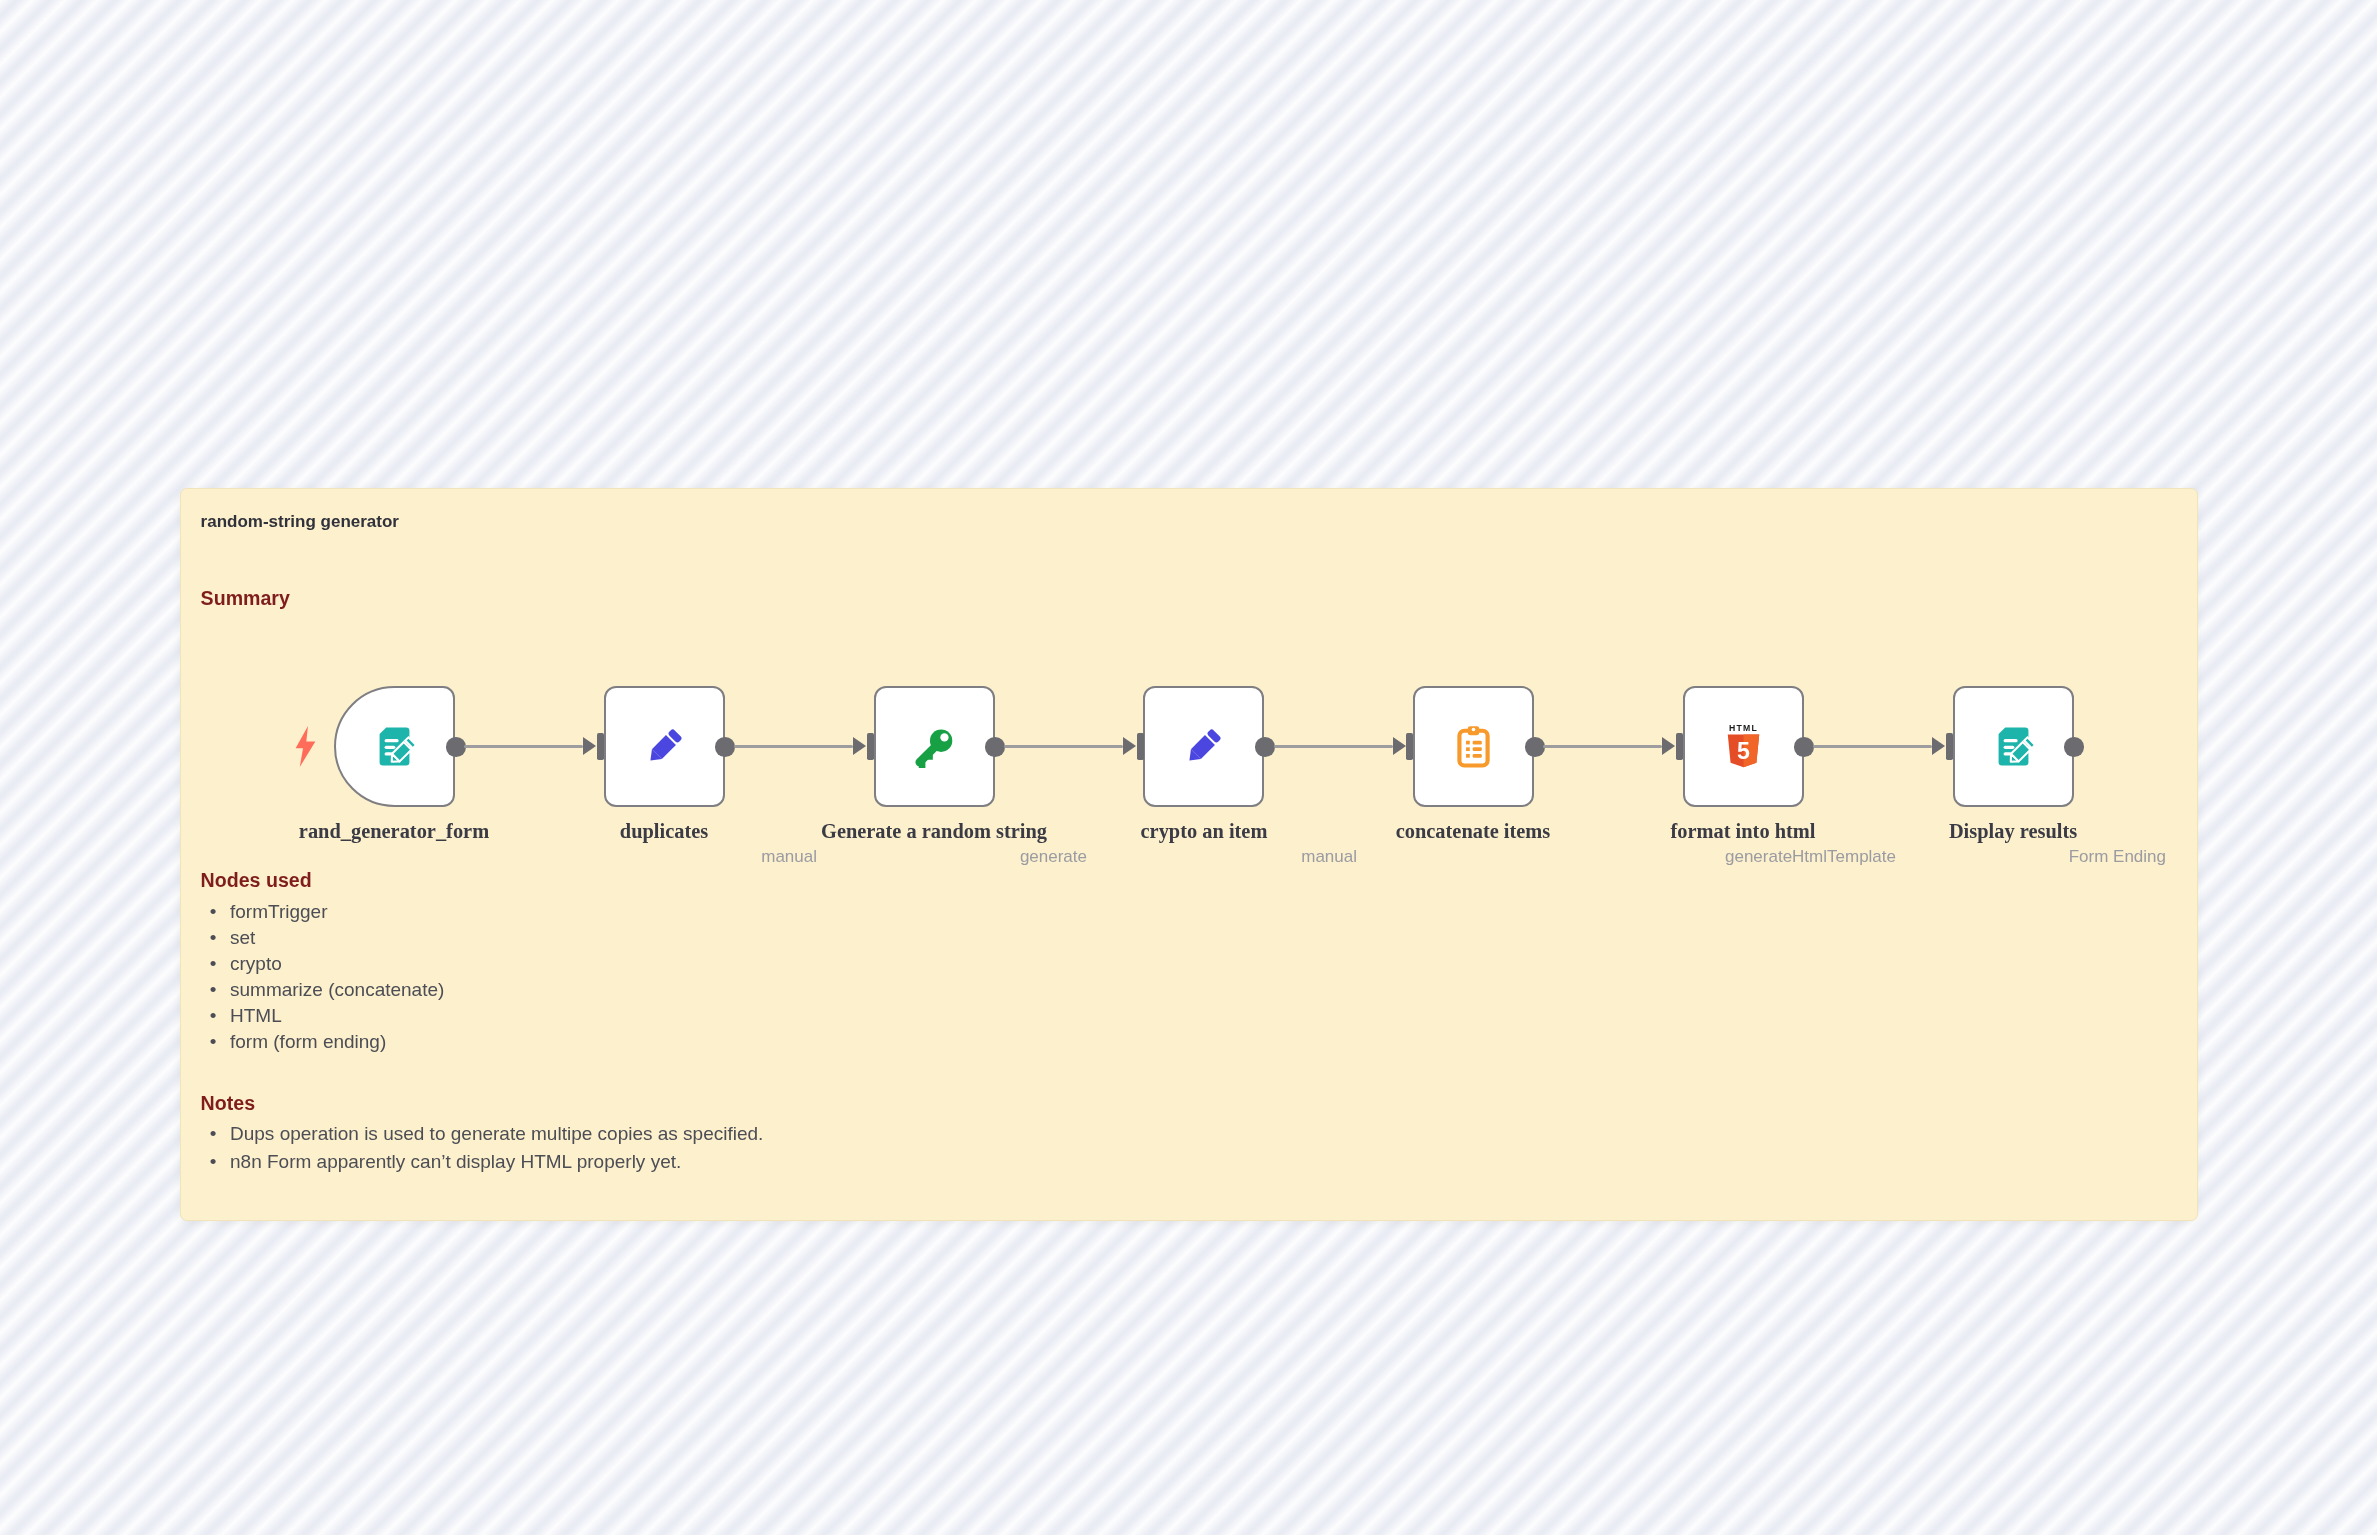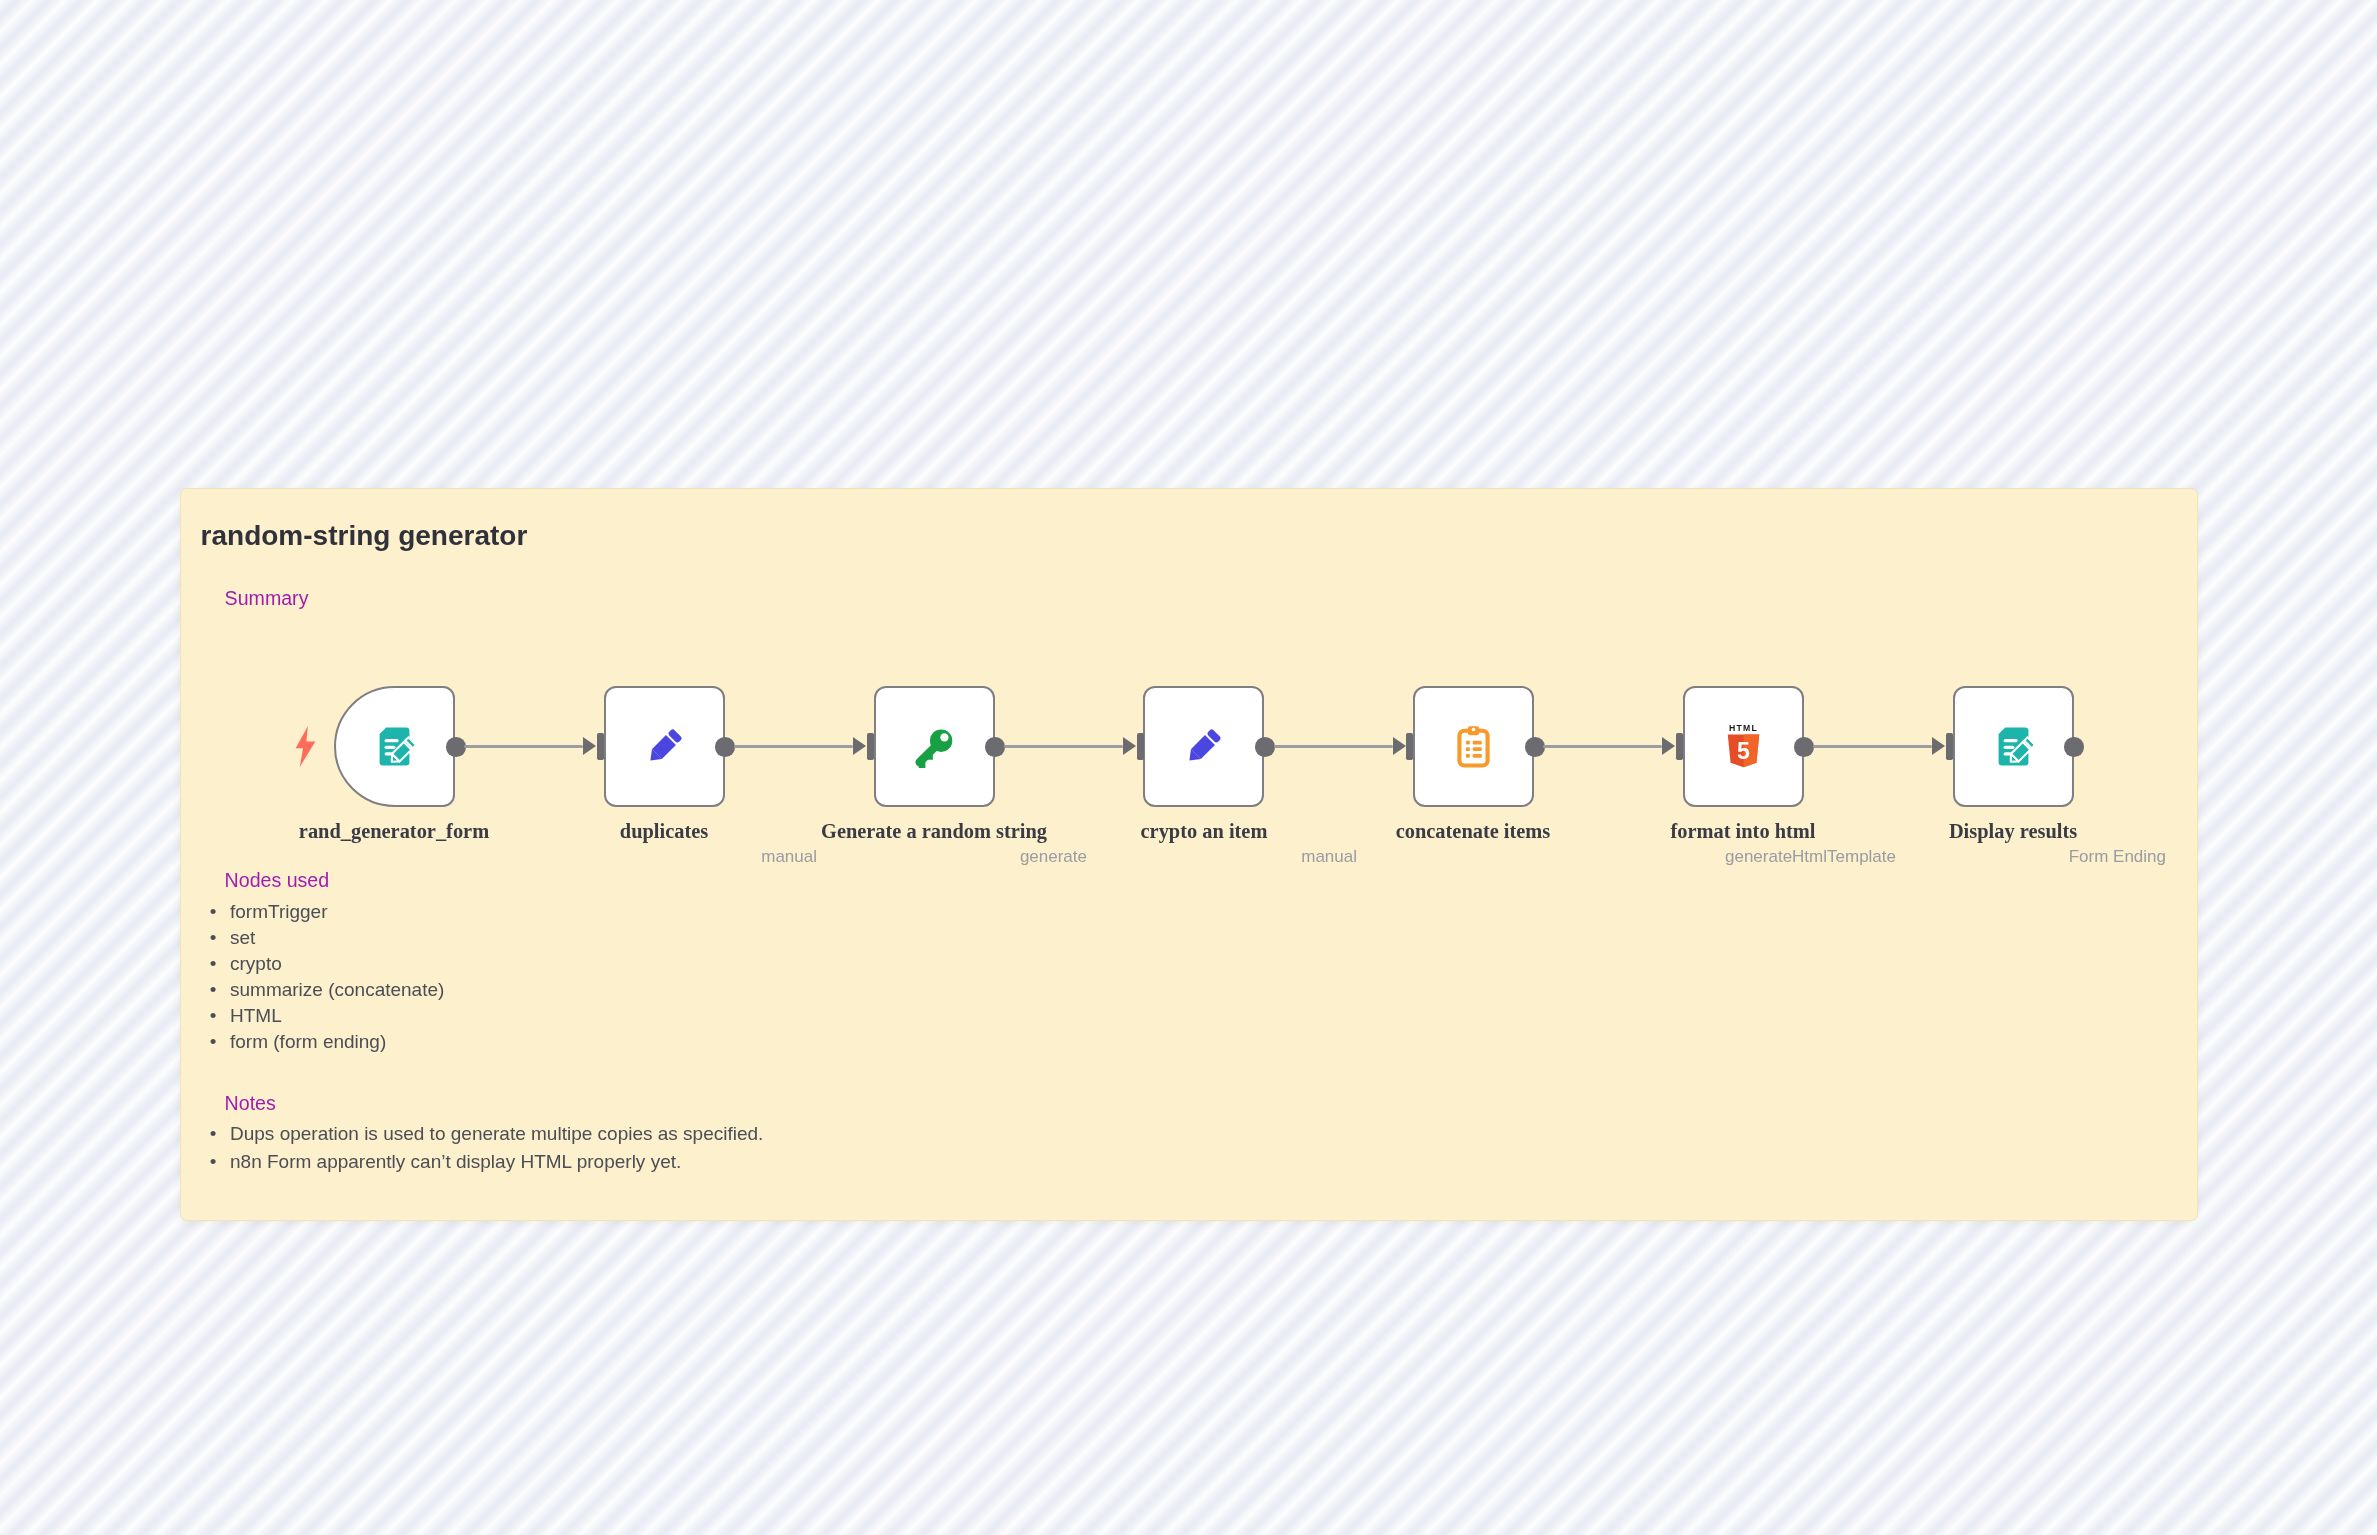--- a/index.html
+++ b/index.html
@@ -11,25 +11,25 @@
   }
   .page { position:relative; width:2377px; height:1536px; }
 
   .sticky-note {
     position:absolute; left:180px; top:488px; width:2018px; height:733px;
     background:#fcf0cd; border:0.9px solid #f1e4bb; border-radius:6.8px;
     box-shadow:0 1.7px 8.5px rgba(90,80,40,0.07);
   }
   .note-title {
     position:absolute; left:19.6px; top:17px;
-    font-size:28px; line-height:32px; font-weight:700; color:#30313b;margin-top:14px;
+    font-size:17px; line-height:32px; font-weight:700; color:#30313b;
   }
   .section-heading {
     position:absolute; left:19.6px;
-    font-size:19.6px; font-weight:400; color:#a21caf;margin-left:24px;
+    font-size:19.6px; font-weight:700; color:#7f1d1d;
   }
   .summary-heading { top:98px; }
   .summary-body {
     position:absolute; left:19.6px; top:129px;
     font-size:19px; line-height:25px; color:#4c4d55;
   }
   .nodes-used-heading { top:380px; }
   .notes-heading { top:603px; }
   .note-list { position:absolute; left:27px; list-style:none; }
   .nodes-used-list { top:410px; }

